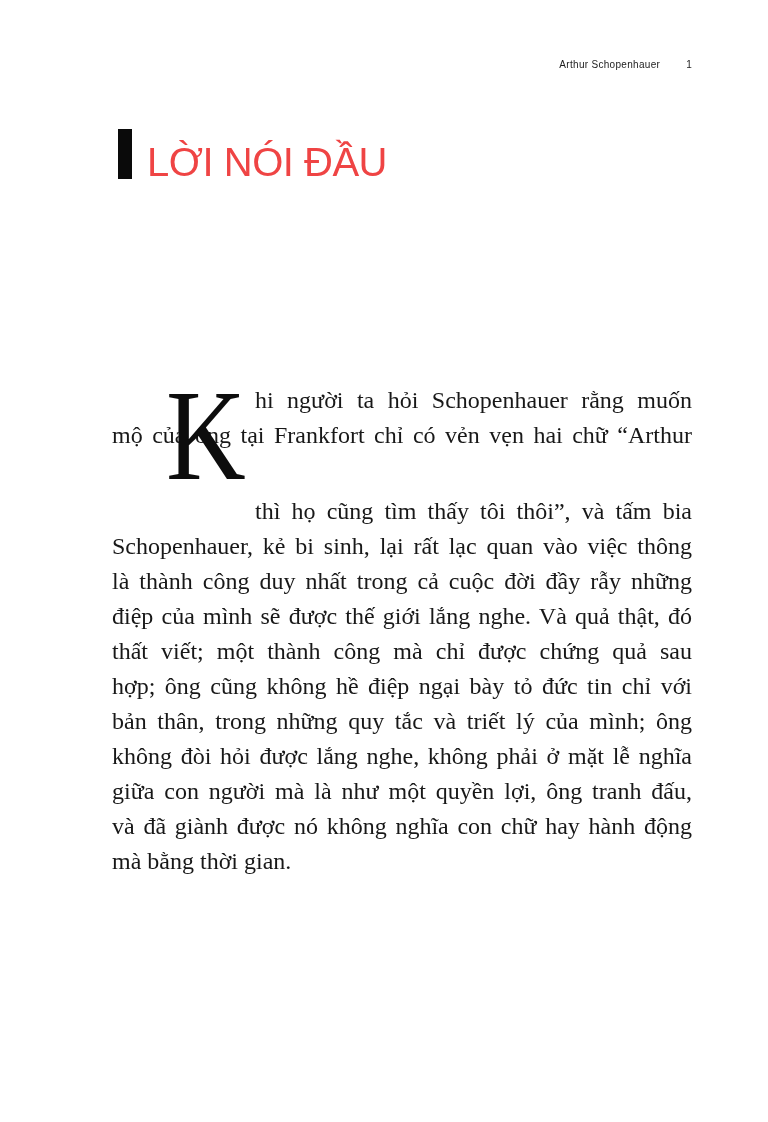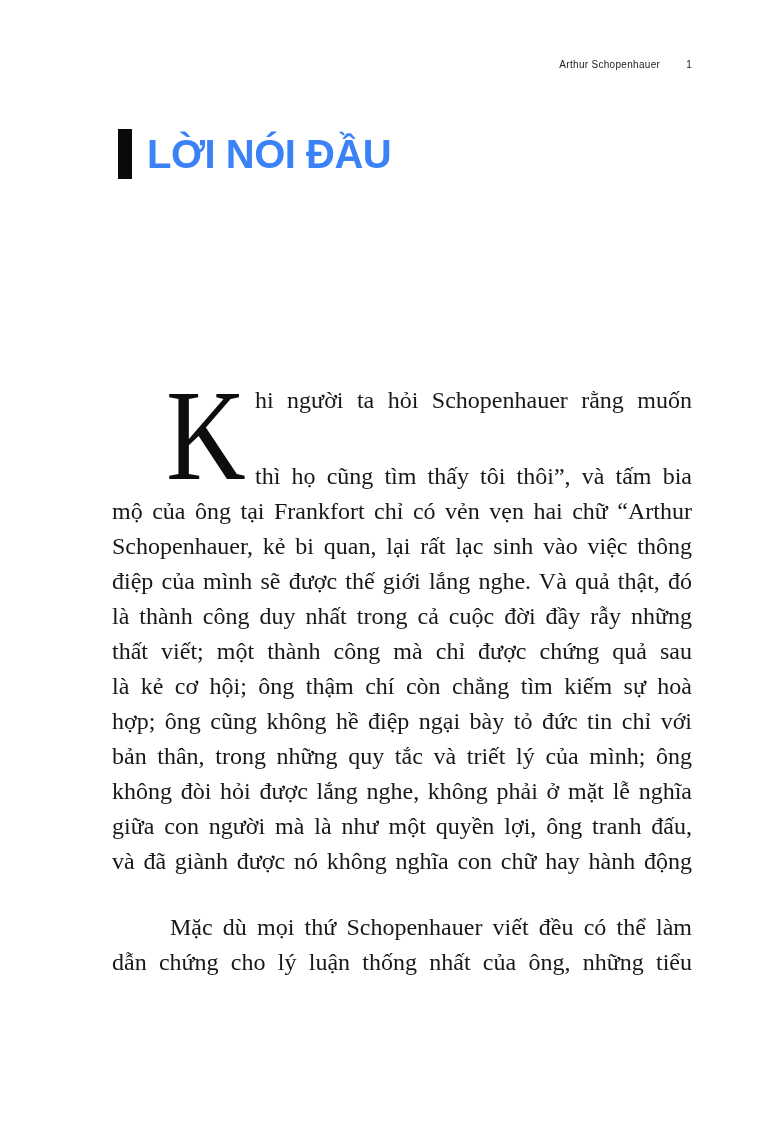--- a/index.html
+++ b/index.html
@@ -24,22 +24,22 @@
   
   .title-block {
     position:absolute; top:129px; left:118px;
     display:flex; align-items:flex-start;
   }
   .title-bar {
     width:14px; height:50px; background:#0a0a0a; margin-right:15px; flex:0 0 auto;
   }
   .page-title {
     font-family:"Liberation Sans","DejaVu Sans",sans-serif;
-    font-weight:bold; font-size:40px; line-height:50px;
-    letter-spacing:-0.5px; color:#3b82f6; white-space:nowrap;
+    font-weight:normal; font-size:40px; line-height:50px;
+    letter-spacing:-0.5px; color:#ef4444; white-space:nowrap;margin-top:8px;
   }
 
   
   .body-text {
     position:absolute; top:342px; left:112px; width:580px;
     font-size:24px; color:#181818;
   }
   .paragraph { position:relative; }
   .paragraph + .paragraph { margin-top:31px; }
   .line {
@@ -70,32 +70,28 @@
 
   <div class="title-block">
     <div class="title-bar"></div>
     <h1 class="page-title">LỜI NÓI ĐẦU</h1>
   </div>
 
   <div class="body-text">
       <div class="paragraph">
         <span class="dropcap">K</span>
         <div class="line dc-pad">hi người ta hỏi Schopenhauer rằng muốn</div>
+        <div class="line">mộ của ông tại Frankfort chỉ có vẻn vẹn hai chữ “Arthur</div>
         <div class="line dc-pad">thì họ cũng tìm thấy tôi thôi”, và tấm bia</div>
-        <div class="line">mộ của ông tại Frankfort chỉ có vẻn vẹn hai chữ “Arthur</div>
-        <div class="line">Schopenhauer, kẻ bi quan, lại rất lạc sinh vào việc thông</div>
+        <div class="line">Schopenhauer, kẻ bi sinh, lại rất lạc quan vào việc thông</div>
+        <div class="line">là thành công duy nhất trong cả cuộc đời đầy rẫy những</div>
         <div class="line">điệp của mình sẽ được thế giới lắng nghe. Và quả thật, đó</div>
-        <div class="line">là thành công duy nhất trong cả cuộc đời đầy rẫy những</div>
         <div class="line">thất viết; một thành công mà chỉ được chứng quả sau</div>
-        <div class="line">là kẻ cơ hội; ông thậm chí còn chẳng tìm kiếm sự hoà</div>
         <div class="line">hợp; ông cũng không hề điệp ngại bày tỏ đức tin chỉ với</div>
         <div class="line">bản thân, trong những quy tắc và triết lý của mình; ông</div>
         <div class="line">không đòi hỏi được lắng nghe, không phải ở mặt lễ nghĩa</div>
         <div class="line">giữa con người mà là như một quyền lợi, ông tranh đấu,</div>
         <div class="line">và đã giành được nó không nghĩa con chữ hay hành động</div>
-      </div>
-      <div class="paragraph">
-        <div class="line p-indent">Mặc dù mọi thứ Schopenhauer viết đều có thể làm</div>
-        <div class="line">dẫn chứng cho lý luận thống nhất của ông, những tiểu</div>
+        <div class="line no-just">mà bằng thời gian.</div>
       </div>
     </div>
 
 </div>
 
 </body></html>

